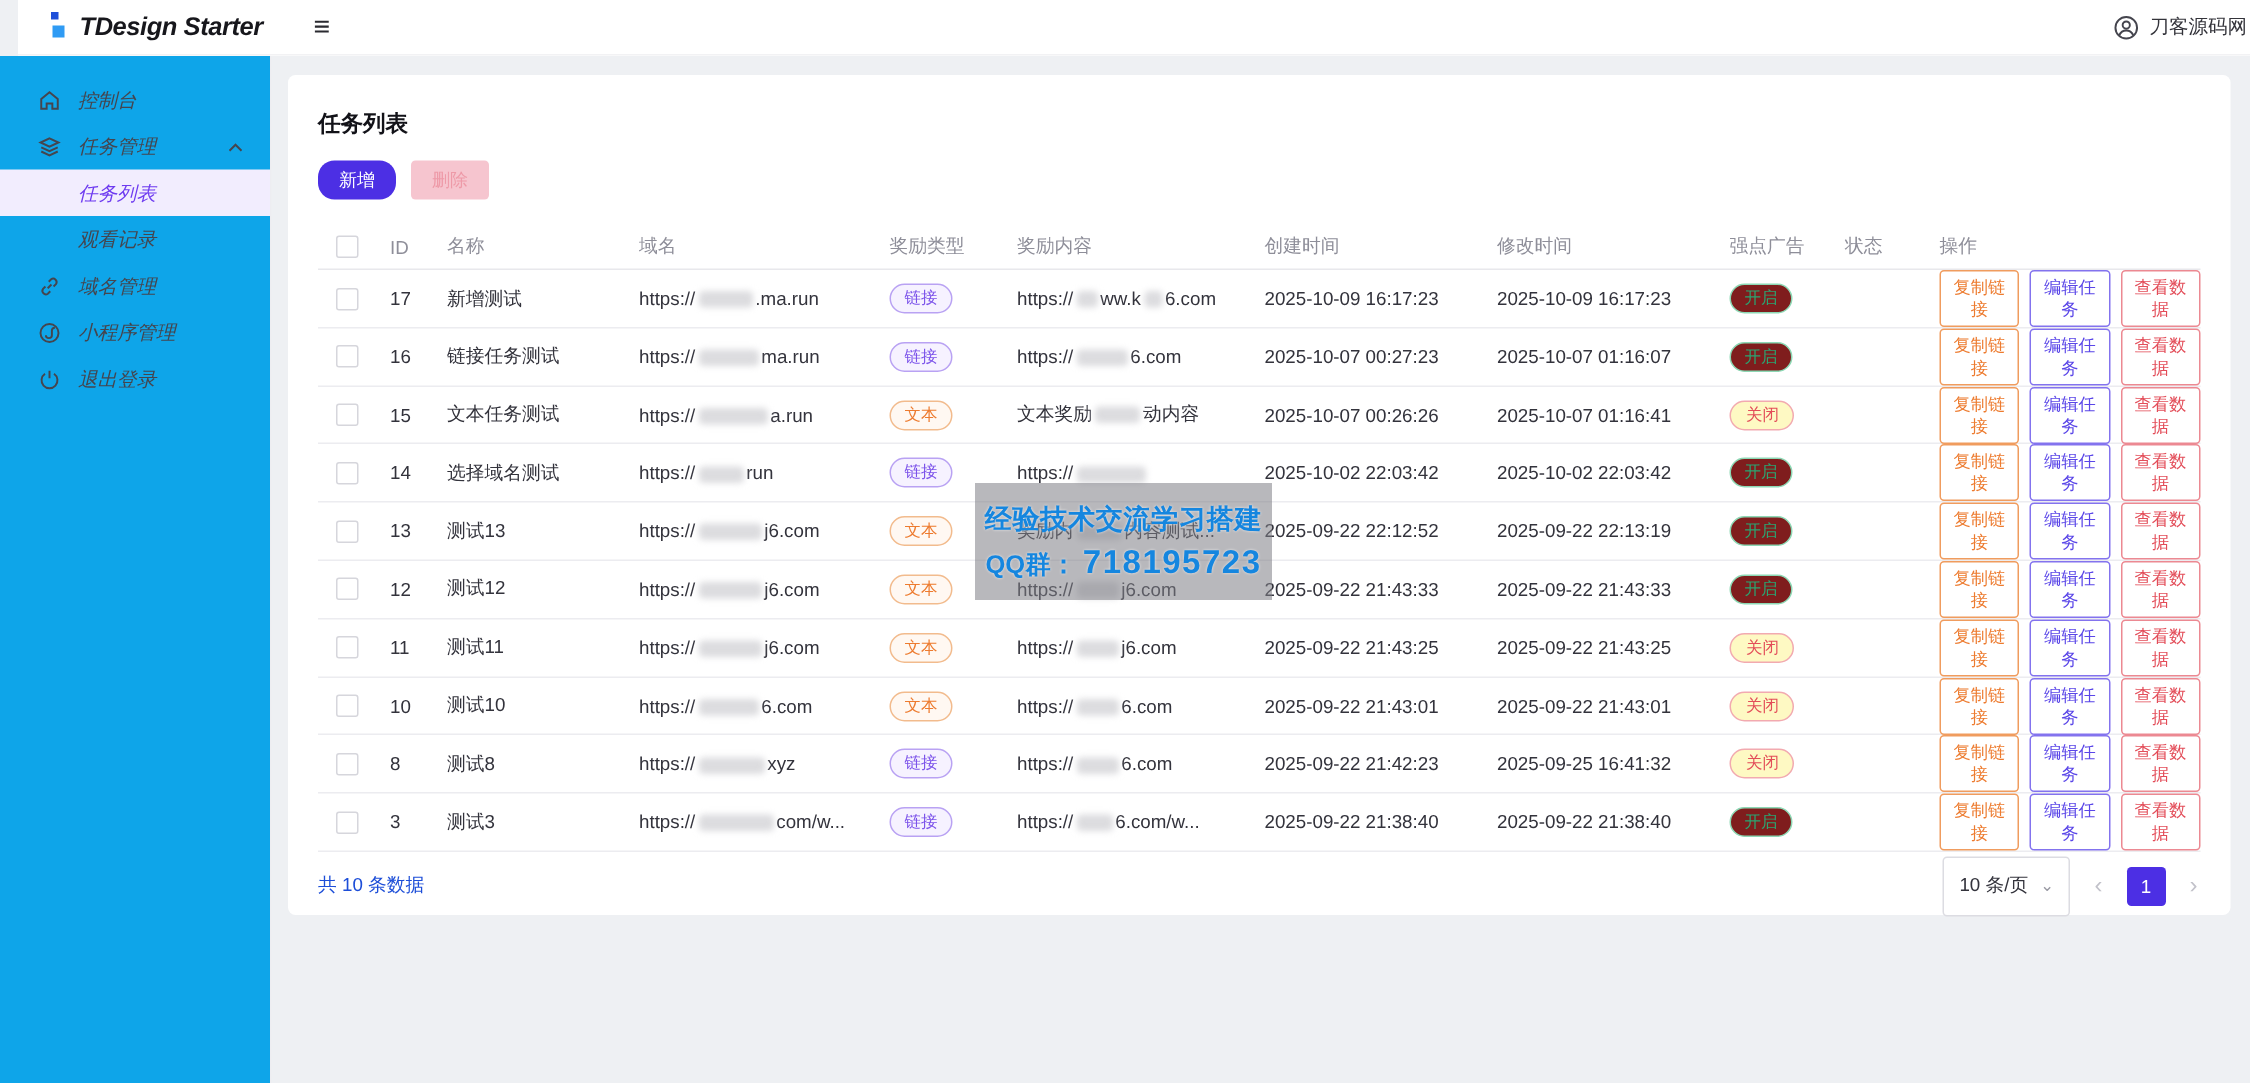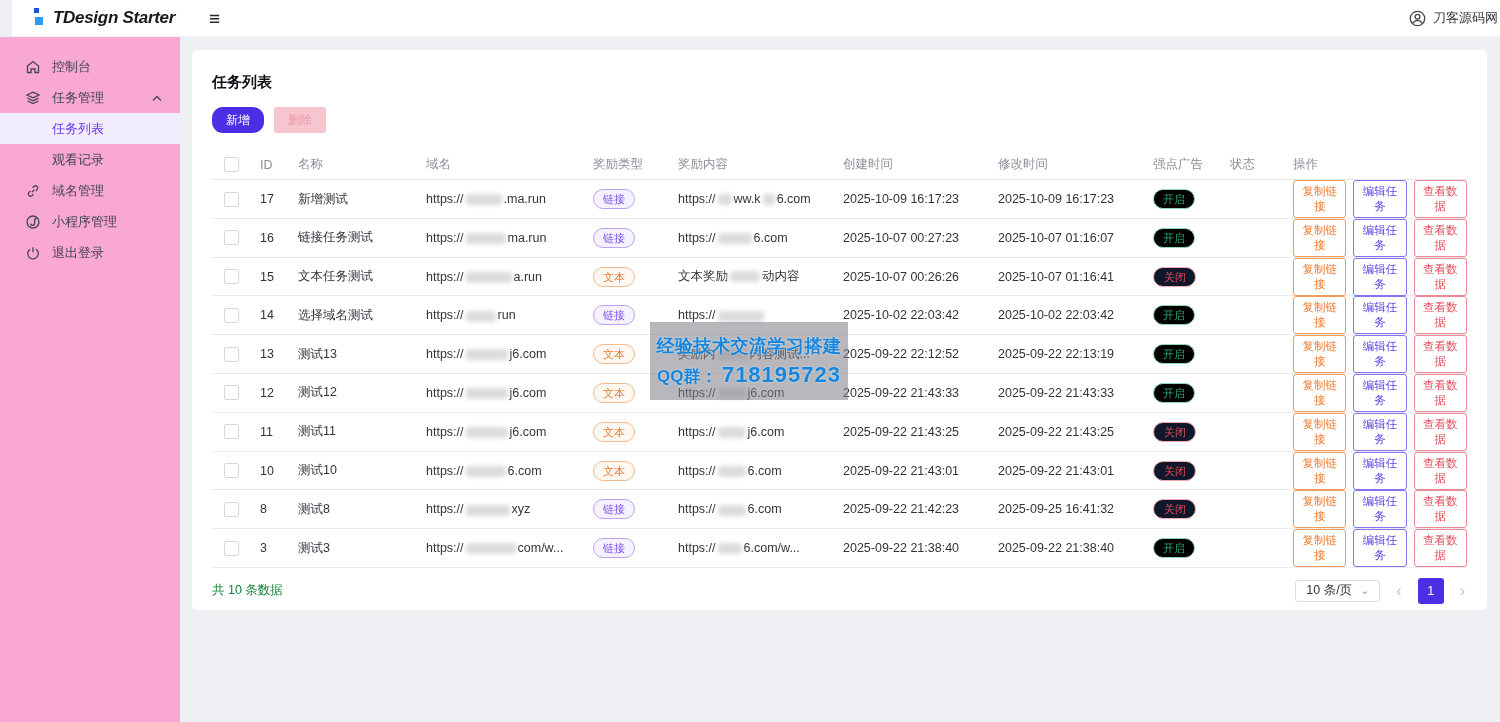--- a/index.html
+++ b/index.html
@@ -15,22 +15,22 @@
   .logo-sq1 { position:absolute; top:1px; left:1px; width:5px; height:5px; background:#1e4fd9; }
   .logo-sq2 { position:absolute; top:10px; left:2px; width:8px; height:8px; background:#2f9bf4; }
   .logo-text { font-size:17px; font-weight:800; font-style:italic; color:#17171c;
     letter-spacing:-0.3px; width:152px; }
   .hamburger { font-size:19px; color:#2a2a30; cursor:pointer; line-height:1; padding:2px 4px; }
   .topbar-right { display:flex; align-items:center; gap:7px; padding-right:14px; }
   .user-icon svg { display:block; }
   .user-name { font-size:13px; color:#33333a; }
 
   
-  .sidebar { position:fixed; top:37px; left:0; width:180px; bottom:0; background:#f9a8d4;
-    box-shadow:1px 0 0 #ededf1; z-index:10; padding-top:14px; }
+  .sidebar { position:fixed; top:37px; left:0; width:180px; bottom:0; background:#0ea5e9;
+    box-shadow:1px 0 0 #ededf1; z-index:10; padding-top:14px;font-style:italic; }
   .side-item { height:31px; display:flex; align-items:center; padding-left:25px;
     font-size:13px; color:#45454e; cursor:pointer; gap:11px; }
   .side-item .sicon { width:16px; height:16px; display:flex; align-items:center; justify-content:center; }
   .side-item .chev { margin-left:auto; margin-right:18px; }
   .side-sub { height:31px; display:flex; align-items:center; padding-left:52px;
     font-size:13px; color:#45454e; cursor:pointer; }
   .side-sub.active { background:#f2edfe; color:#6e3bf0; }
 
   
   .main { position:absolute; top:37px; left:180px; width:1320px; bottom:0; padding:13px 13px 0 12px; }
@@ -51,41 +51,41 @@
   .thead { height:30px; border-bottom:1px solid #e8e8ec; font-size:12.5px; color:#8e8e99; }
   .trow { height:38.8px; border-bottom:1px solid #ececf0; font-size:12.5px; color:#33333c; }
   .cb { width:15px; height:15px; border:1px solid #d6d6dc; border-radius:2px; background:#fff;
     margin-left:12px; cursor:pointer; }
   .cellcb { display:flex; align-items:center; }
   .blurseg { display:inline-block; height:11px; background:#dcdcdf; border-radius:3px;
     filter:blur(2px); vertical-align:middle; margin:0 2px; }
   .tag { display:inline-block; padding:2px 9px; border-radius:999px; font-size:11px; line-height:14px; }
   .tag-link { color:#7b52ea; border:1px solid #b9a2f3; background:#f6f2ff; }
   .tag-text { color:#ed7b2f; border:1px solid #f2bb8d; background:#fff8f2; }
-  .tag-open { color:#2ba471; border:1px solid #8cd8b4; background:#000000; }
-  .tag-closed { color:#e34d59; border:1px solid #f2aab0; background:#0f172a;padding-left:10px; }
+  .tag-open { color:#2ba471; border:1px solid #8cd8b4; background:#7f1d1d; }
+  .tag-closed { color:#e34d59; border:1px solid #f2aab0; background:#fef9c3;padding-left:10px; }
   .switch { width:30px; height:17px; border-radius:9px; position:relative; cursor:pointer; }
   .switch.on { background:#4c2fe4; }
   .switch.off { background:#e2e2e6; }
   .switch .knob { position:absolute; top:2px; width:13px; height:13px; border-radius:50%; background:#fff; }
   .switch.on .knob { right:2px; }
   .switch.off .knob { left:2px; }
   .acts { display:flex; gap:7px; }
   .abtn { font-size:11.5px; padding:3px 8px; border-radius:3px; background:#fff; cursor:pointer;
     font-family:inherit; }
   .abtn-copy { color:#ed7b2f; border:1px solid #f09c5e; }
   .abtn-edit { color:#5a46e8; border:1px solid #8373ee; }
   .abtn-view { color:#e34d59; border:1px solid #ec8992; }
 
   
   .tfoot { display:flex; align-items:center; justify-content:space-between; height:46px; }
-  .total-text { font-size:12.5px; color:#15803d; }
+  .total-text { font-size:12.5px; color:#1d4ed8; }
   .pager { display:flex; align-items:center; gap:14px; }
   .page-size { display:flex; align-items:center; gap:8px; border:1px solid #dcdce2; border-radius:3px;
-    height:22px; padding:0 10px; font-size:12.5px; color:#33333c; cursor:pointer; background:#fff; }
+    height:40px; padding:0 10px; font-size:12.5px; color:#33333c; cursor:pointer; background:#fff; }
   .page-size .sc { color:#9a9aa4; font-size:11px; }
   .pg-arrow { color:#c2c2ca; font-size:16px; cursor:pointer; padding:0 2px; }
   .pg-num { width:26px; height:26px; background:#4c2fe4; color:#fff; border-radius:3px;
     display:flex; align-items:center; justify-content:center; font-size:12.5px; cursor:pointer; }
 
   
   .watermark { position:absolute; left:650px; top:322px; width:198px; height:78px;
     background:rgba(125,125,133,0.55); z-index:30; display:flex; flex-direction:column;
     align-items:center; justify-content:center; pointer-events:none; }
   .wm1 { font-size:18px; font-weight:800; color:#1586df; white-space:nowrap;

